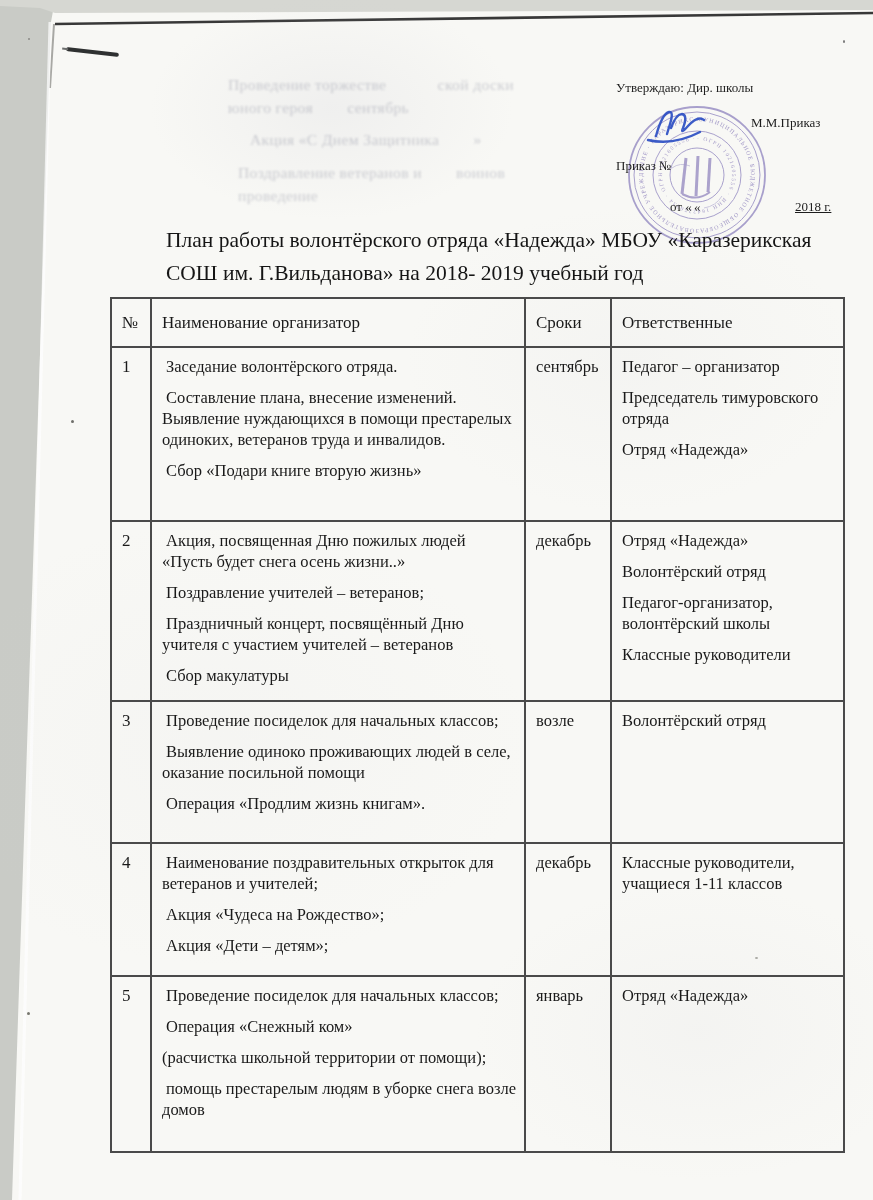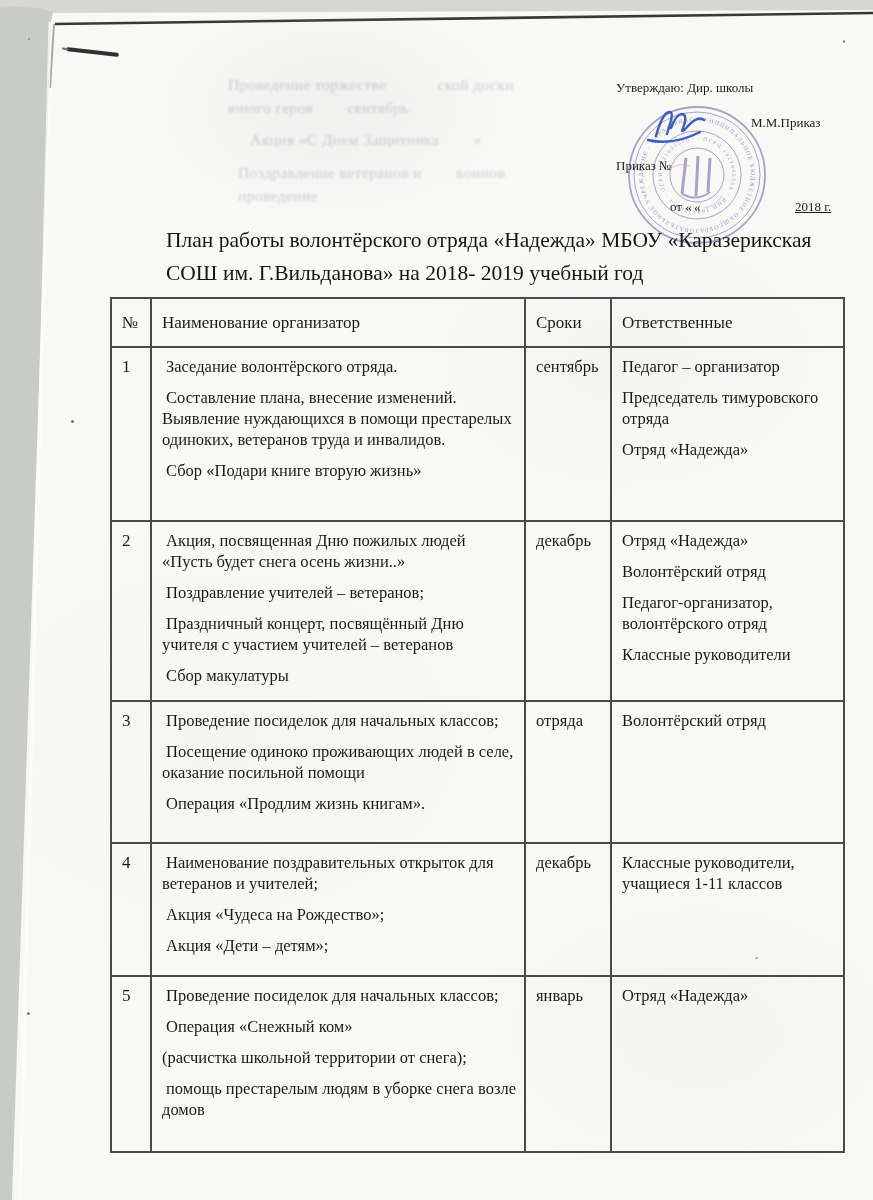--- a/index.html
+++ b/index.html
@@ -200,32 +200,32 @@
         <td class="events">
           <p>Акция, посвященная Дню пожилых людей «Пусть будет снега осень жизни..»</p>
           <p>Поздравление учителей – ветеранов;</p>
           <p>Праздничный концерт, посвящённый Дню учителя с участием учителей – ветеранов</p>
           <p>Сбор макулатуры</p>
         </td>
         <td class="term">декабрь</td>
         <td class="resp">
           <p>Отряд «Надежда»</p>
           <p>Волонтёрский отряд</p>
-          <p>Педагог-организатор, волонтёрского отряд</p>
+          <p>Педагог-организатор, волонтёрский школы</p>
           <p>Классные руководители</p>
         </td>
       </tr>
       <tr style="height: 142px;">
         <td class="num">3</td>
         <td class="events">
           <p>Проведение посиделок для начальных классов;</p>
-          <p>Посещение одиноко проживающих людей в селе, оказание посильной помощи</p>
+          <p>Выявление одиноко проживающих людей в селе, оказание посильной помощи</p>
           <p>Операция «Продлим жизнь книгам».</p>
         </td>
-        <td class="term">отряда</td>
+        <td class="term">возле</td>
         <td class="resp">
           <p>Волонтёрский отряд</p>
         </td>
       </tr>
       <tr style="height: 133px;">
         <td class="num">4</td>
         <td class="events">
           <p>Наименование поздравительных открыток для ветеранов и учителей;</p>
           <p>Акция «Чудеса на Рождество»;</p>
           <p>Акция «Дети – детям»;</p>
@@ -233,21 +233,21 @@
         <td class="term">декабрь</td>
         <td class="resp">
           <p>Классные руководители, учащиеся 1-11 классов</p>
         </td>
       </tr>
       <tr style="height: 176px;">
         <td class="num">5</td>
         <td class="events">
           <p>Проведение посиделок для начальных классов;</p>
           <p>Операция «Снежный ком»</p>
-          <p class="noindent">(расчистка школьной территории от снега);</p>
+          <p class="noindent">(расчистка школьной территории от помощи);</p>
           <p>помощь престарелым людям в уборке снега возле домов</p>
         </td>
         <td class="term">январь</td>
         <td class="resp">
           <p>Отряд «Надежда»</p>
         </td>
       </tr>
     </tbody>
 </table>
 

